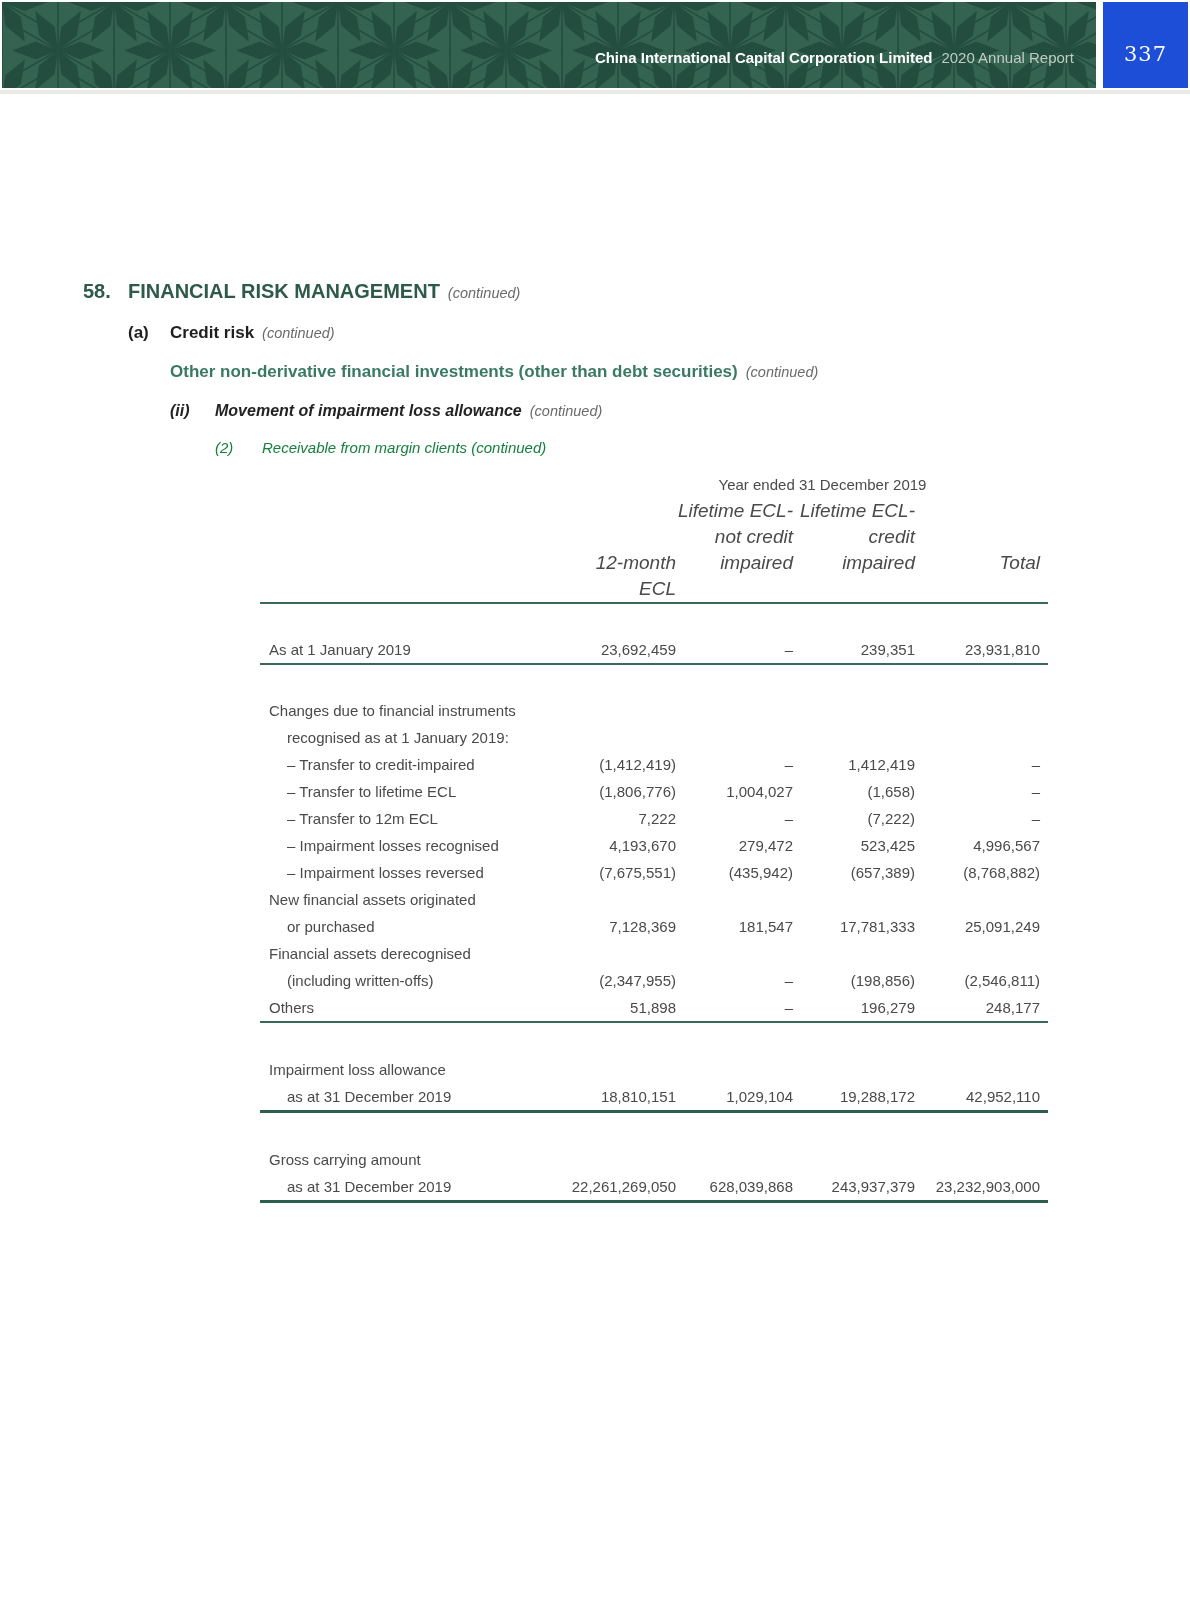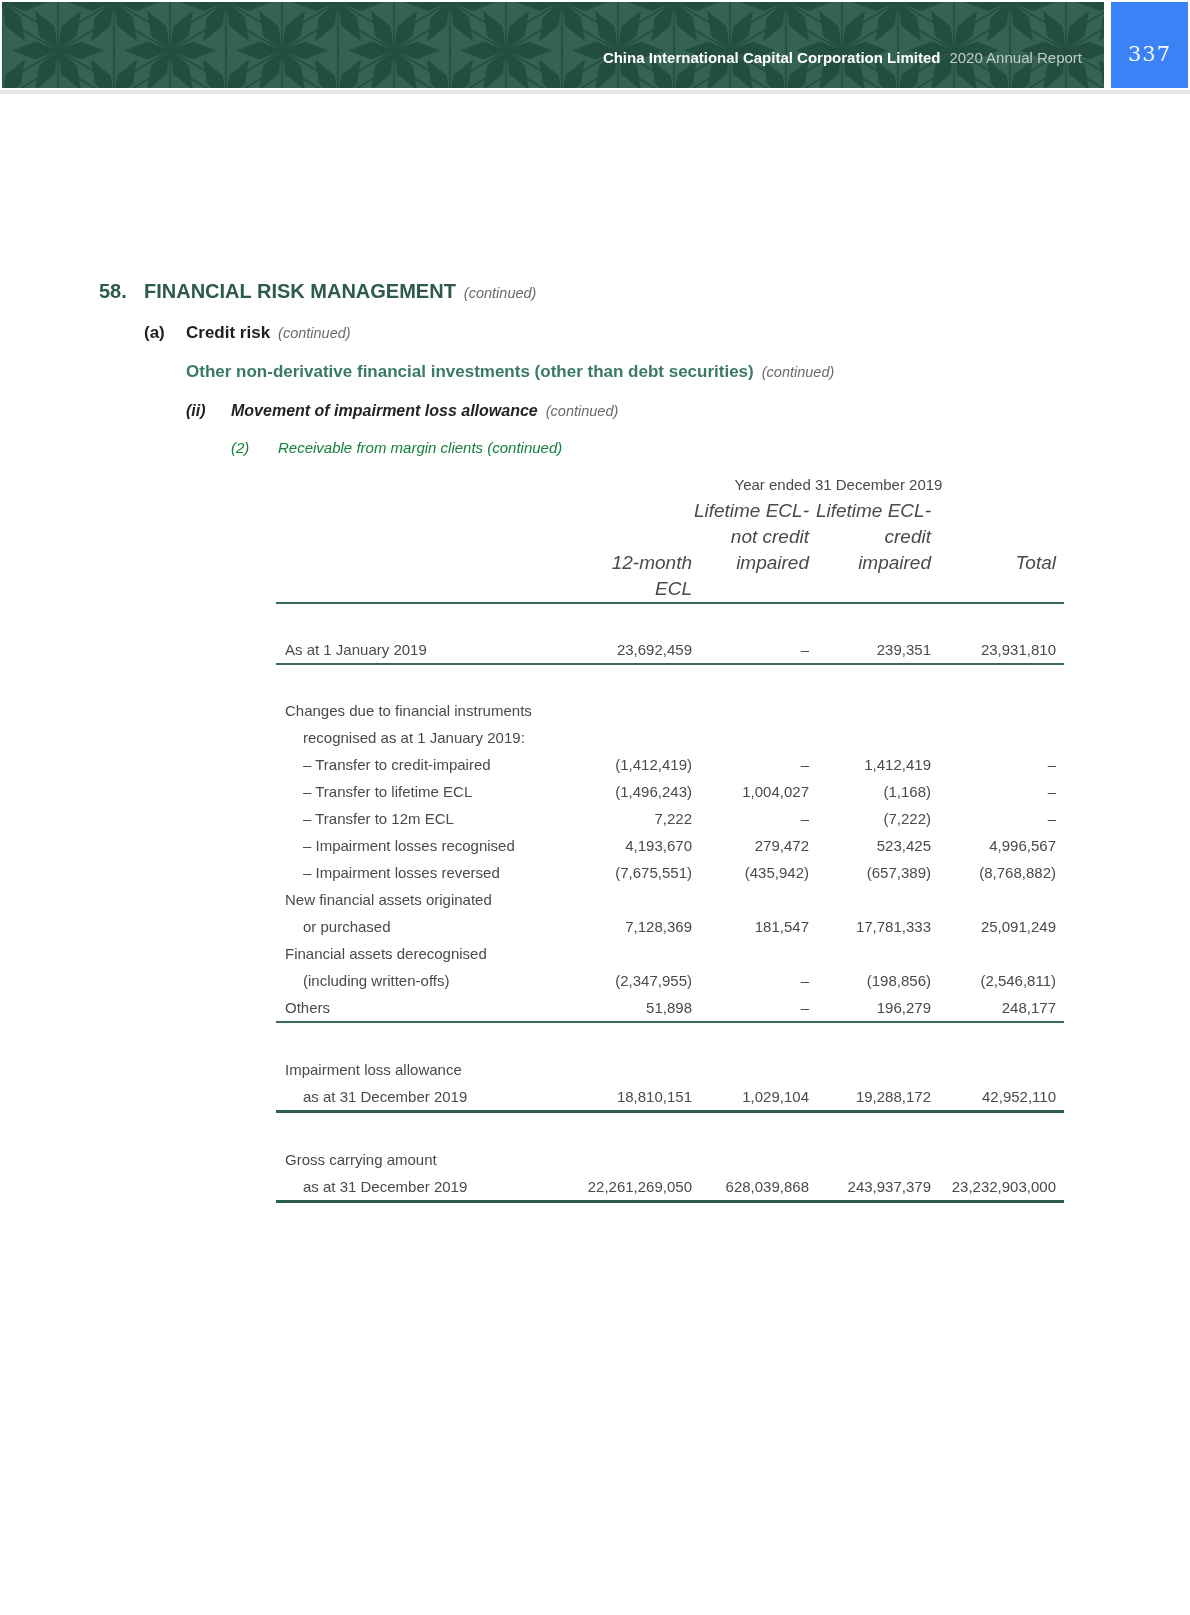--- a/index.html
+++ b/index.html
@@ -31,41 +31,41 @@
     position:absolute;
     right:22px;
     top:47px;
     white-space:nowrap;
     font-size:15px;
     line-height:18px;
   }
   .company { color:#ffffff; font-weight:bold; }
   .report  { color:#bfccc5; margin-left:9px; }
   .pagebox {
-    width:77px;
-    background:#3b82f6;
+    width:85px;
+    background:#1d4ed8;
     display:flex;
     justify-content:center;
     align-items:center;
     padding-top:17px;
   }
   .pagebox span {
     font-family:"DejaVu Serif", serif;
     font-size:21px;
     color:#fcfcfb;
     letter-spacing:1px;
   }
   .top-rule {
     height:4px;
     background:#e9e9e7;
     margin-top:2px;
   }
 
   
-  .content { padding-left:83px;margin-left:16px; }
+  .content { padding-left:83px; }
   .cont {
     font-size:14.5px;
     font-style:italic;
     font-weight:normal;
     color:#6a6a6a;
     margin-left:8px;
   }
   .h1 { margin-top:185px; font-size:20px; line-height:24px; font-weight:bold; color:#2d5a49; }
   .h1-num { display:inline-block; width:45px; }
   .h2 { margin-top:17px; margin-left:45px; font-size:17px; line-height:22px; font-weight:bold; color:#1f1f1f; }
@@ -226,23 +226,23 @@
         </div>
         <div class="t-row">
           <div class="t-label t-ind">– Transfer to credit-impaired</div>
           <div class="t-num">(1,412,419)</div>
           <div class="t-num">–</div>
           <div class="t-num">1,412,419</div>
           <div class="t-num">–</div>
         </div>
         <div class="t-row">
           <div class="t-label t-ind">– Transfer to lifetime ECL</div>
-          <div class="t-num">(1,496,243)</div>
+          <div class="t-num">(1,806,776)</div>
           <div class="t-num">1,004,027</div>
-          <div class="t-num">(1,168)</div>
+          <div class="t-num">(1,658)</div>
           <div class="t-num">–</div>
         </div>
         <div class="t-row">
           <div class="t-label t-ind">– Transfer to 12m ECL</div>
           <div class="t-num">7,222</div>
           <div class="t-num">–</div>
           <div class="t-num">(7,222)</div>
           <div class="t-num">–</div>
         </div>
         <div class="t-row">

